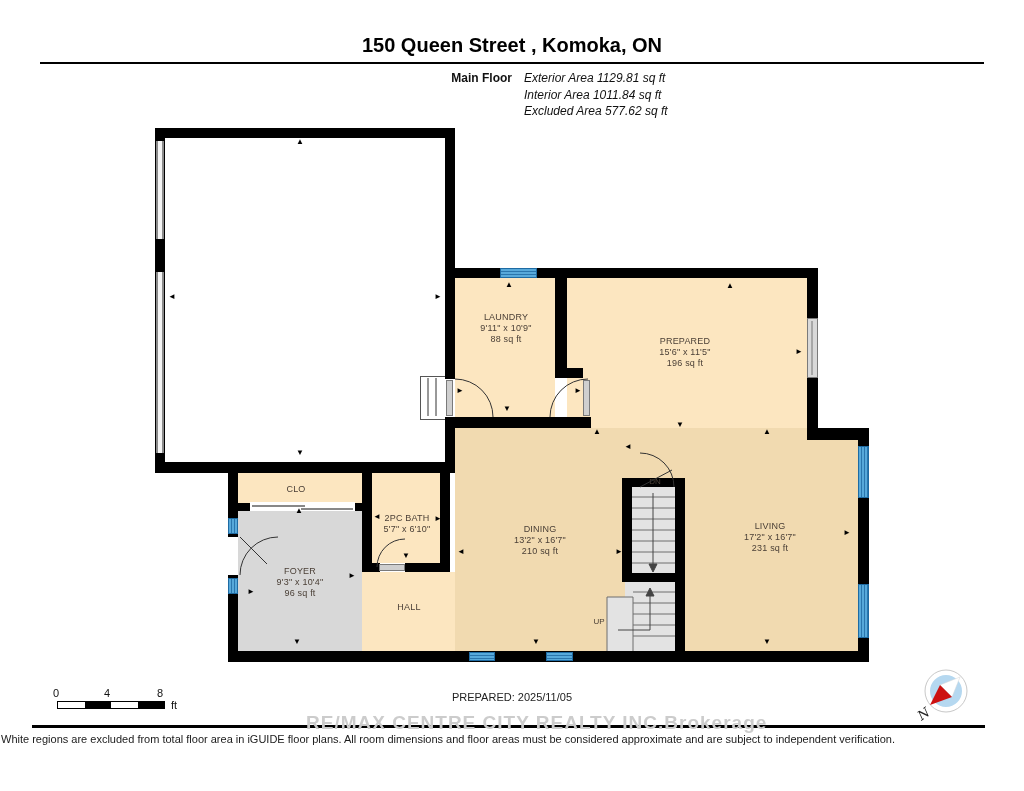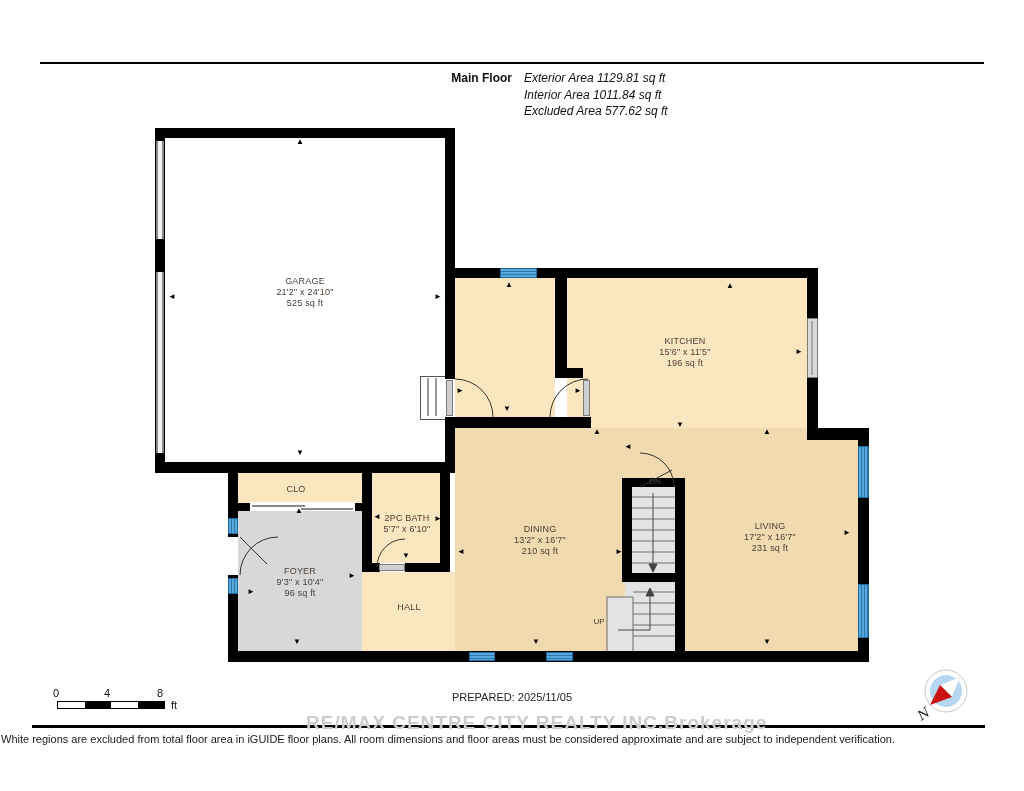--- a/index.html
+++ b/index.html
@@ -31,20 +31,21 @@
   #bottom-rule{position:absolute;top:725px;left:32px;width:953px;height:3px;background:#000;z-index:4;}
   #disclaimer{position:absolute;top:733px;left:0;width:896px;text-align:center;font-size:11px;color:#1a1a1a;z-index:7;}
   #plan-svg{position:absolute;top:0;left:0;z-index:3;pointer-events:none;}
   #compass{position:absolute;top:664px;left:916px;z-index:2;}.z2{z-index:2}
 </style>
 </head>
 <body>
 
 <div id="page">
 
+  <div id="title">150 Queen Street , Komoka, ON</div>
   <div id="title-rule"></div>
   <div id="floor-label">Main Floor</div>
   <div class="stat-line" style="top:71px">Exterior Area 1129.81 sq ft</div>
   <div class="stat-line" style="top:88px">Interior Area 1011.84 sq ft</div>
   <div class="stat-line" style="top:104px">Excluded Area 577.62 sq ft</div>
 
   <div id="plan">
       <div class="room" style="left: 455px; top: 428px; width: 403px; height: 223px; background: rgb(241, 218, 176);"></div>
       <div class="room" style="left: 165px; top: 138px; width: 280px; height: 324px; background: rgb(255, 255, 255);"></div>
       <div class="room" style="left: 455px; top: 278px; width: 100px; height: 139px; background: rgb(252, 230, 192);"></div>
@@ -117,27 +118,27 @@
       <div class="arrow" style="left: 763px; top: 638px; width: 9px; height: 9px;">▼</div>
       <div class="arrow" style="left: 348px; top: 572px; width: 9px; height: 9px;">►</div>
       <div class="arrow" style="left: 247px; top: 588px; width: 9px; height: 9px;">►</div>
       <div class="arrow" style="left: 293px; top: 638px; width: 9px; height: 9px;">▼</div>
       <div class="arrow" style="left: 295px; top: 507px; width: 9px; height: 9px;">▲</div>
       <div class="arrow" style="left: 373px; top: 513px; width: 9px; height: 9px;">◄</div>
       <div class="arrow" style="left: 434px; top: 515px; width: 9px; height: 9px;">►</div>
       <div class="arrow" style="left: 402px; top: 552px; width: 9px; height: 9px;">▼</div>
     </div>
 
-  <div class="room-label z2" style="left:245px;top:276px;width:120px">
-    <div>GARAGE</div>
-    <div>21'2" x 24'10"</div>
-    <div>525 sq ft</div>
+  <div class="room-label z2" style="left:446px;top:312px;width:120px">
+    <div>LAUNDRY</div>
+    <div>9'11" x 10'9"</div>
+    <div>88 sq ft</div>
   </div>
   <div class="room-label z2" style="left:625px;top:336px;width:120px">
-    <div>KITCHEN</div>
+    <div>PREPARED</div>
     <div>15'6" x 11'5"</div>
     <div>196 sq ft</div>
   </div>
   <div class="room-label z2" style="left:480px;top:524px;width:120px">
     <div>DINING</div>
     <div>13'2" x 16'7"</div>
     <div>210 sq ft</div>
   </div>
   <div class="room-label z2" style="left:710px;top:521px;width:120px">
     <div>LIVING</div>

